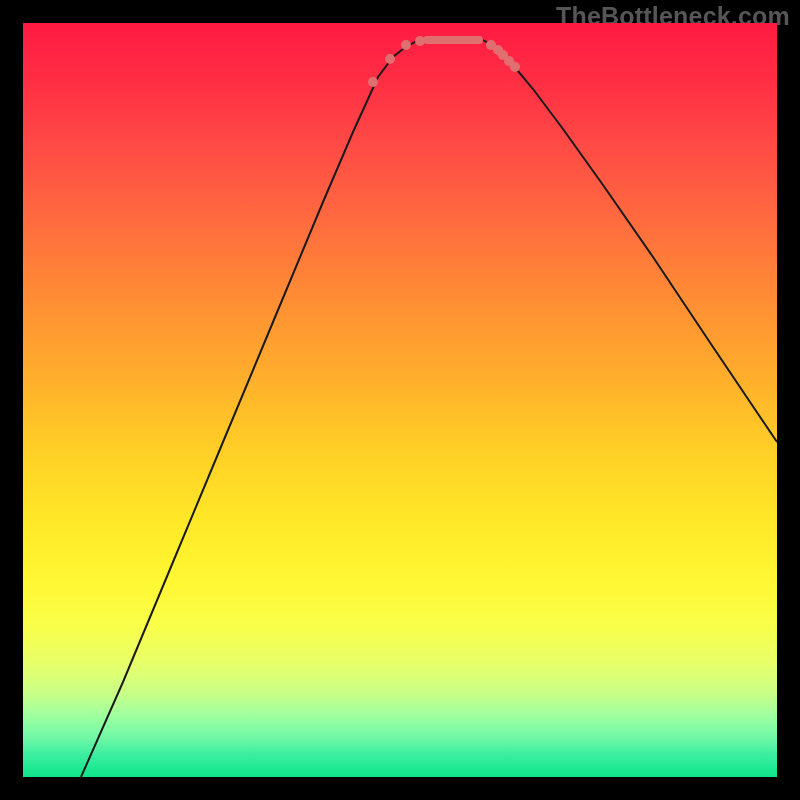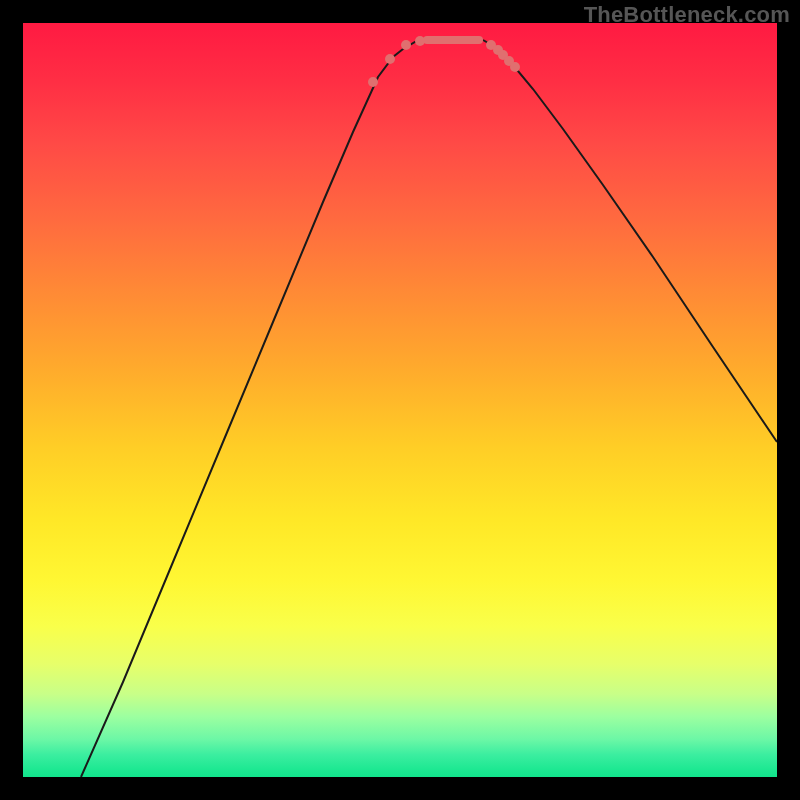--- a/index.html
+++ b/index.html
@@ -69,21 +69,21 @@
     fill: #e06f6f;
   }
   .curve .bottom-band {
     fill: #e06f6f;
   }
   .watermark {
     position: absolute;
     top: 2px;
     right: 10px;
     font-family: Arial, Helvetica, sans-serif;
-    font-size: 22px;
+    font-size: 25px;
     font-weight: 600;
     color: #565656;
     letter-spacing: 0.2px;
     text-align: center;
   }
 </style>
 </head>
 <body>
 
 <div class="watermark">TheBottleneck.com</div>

